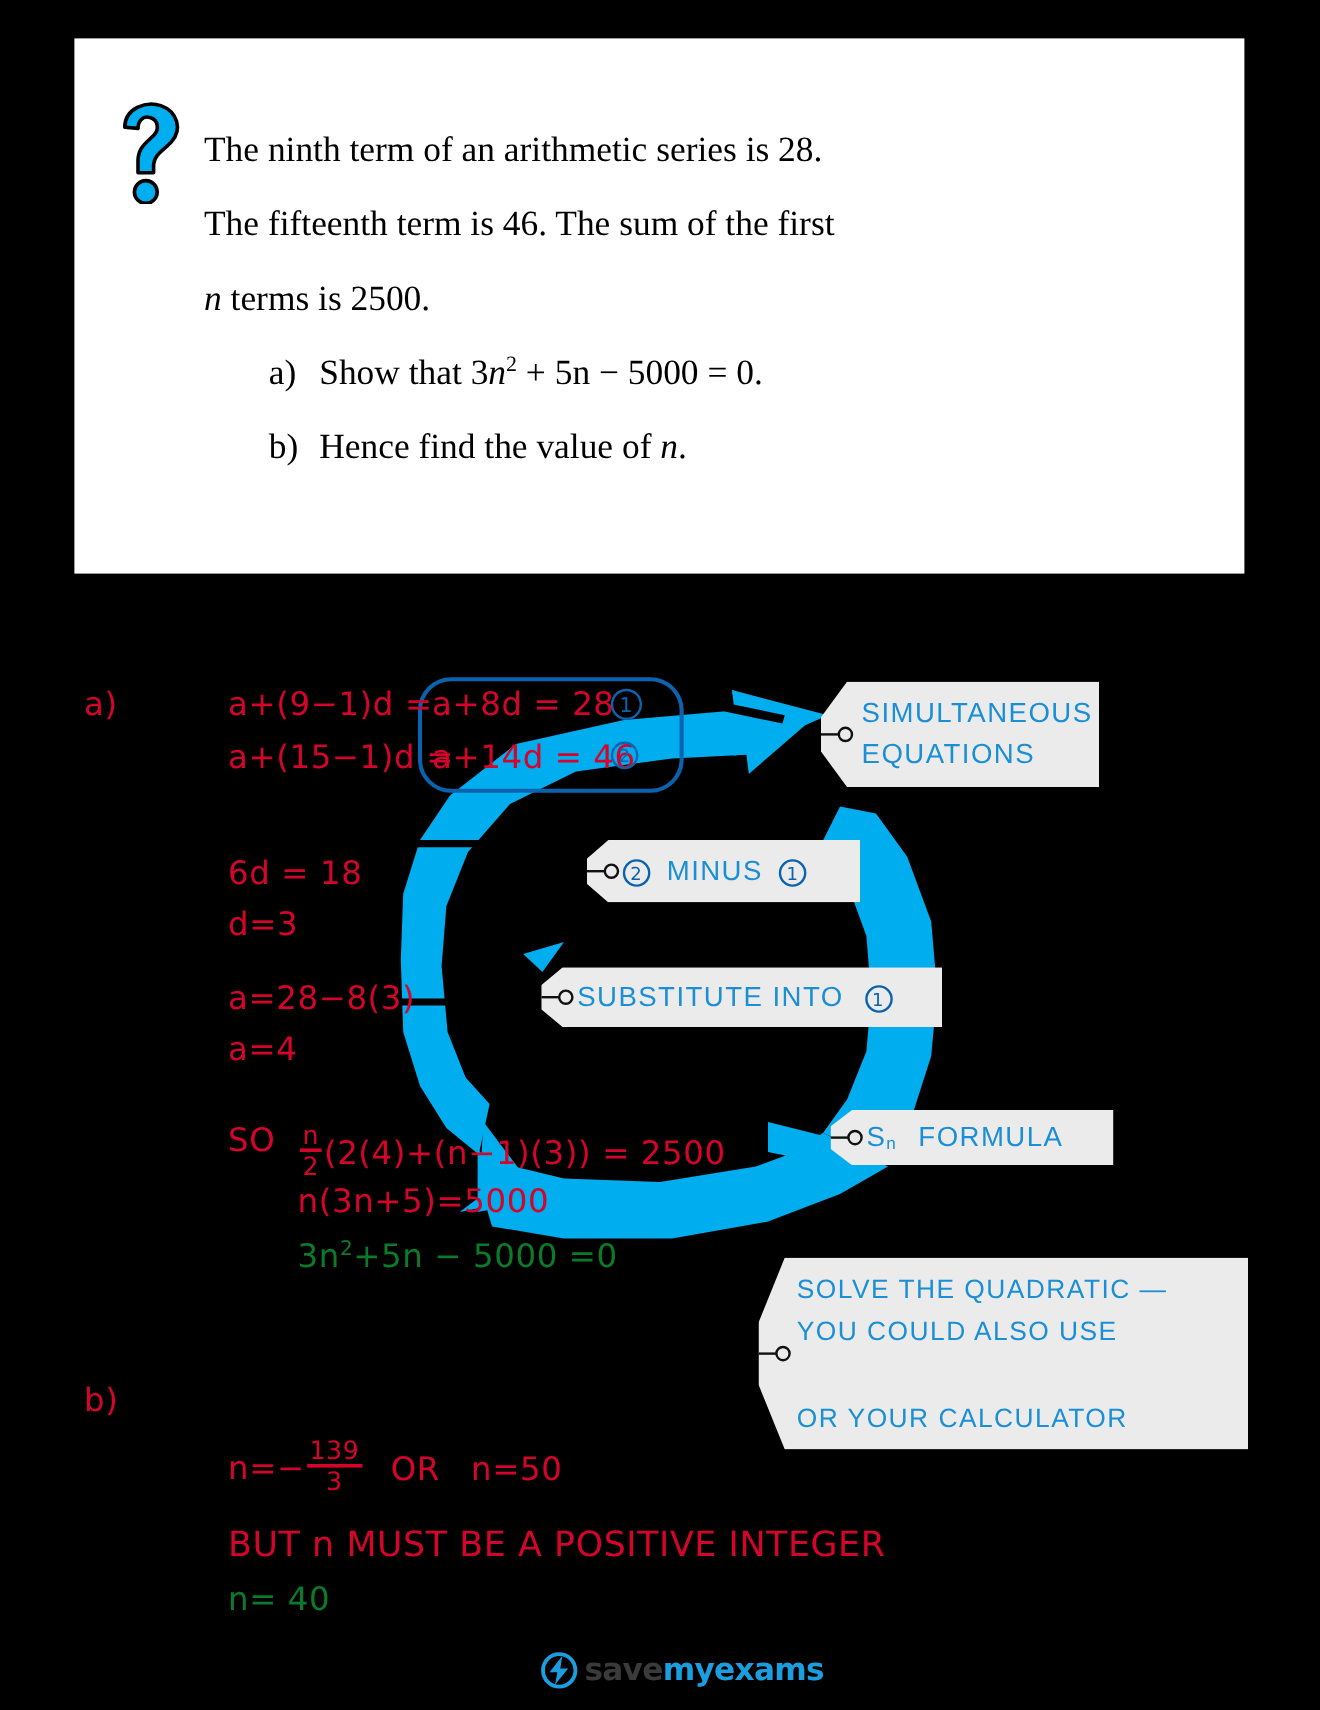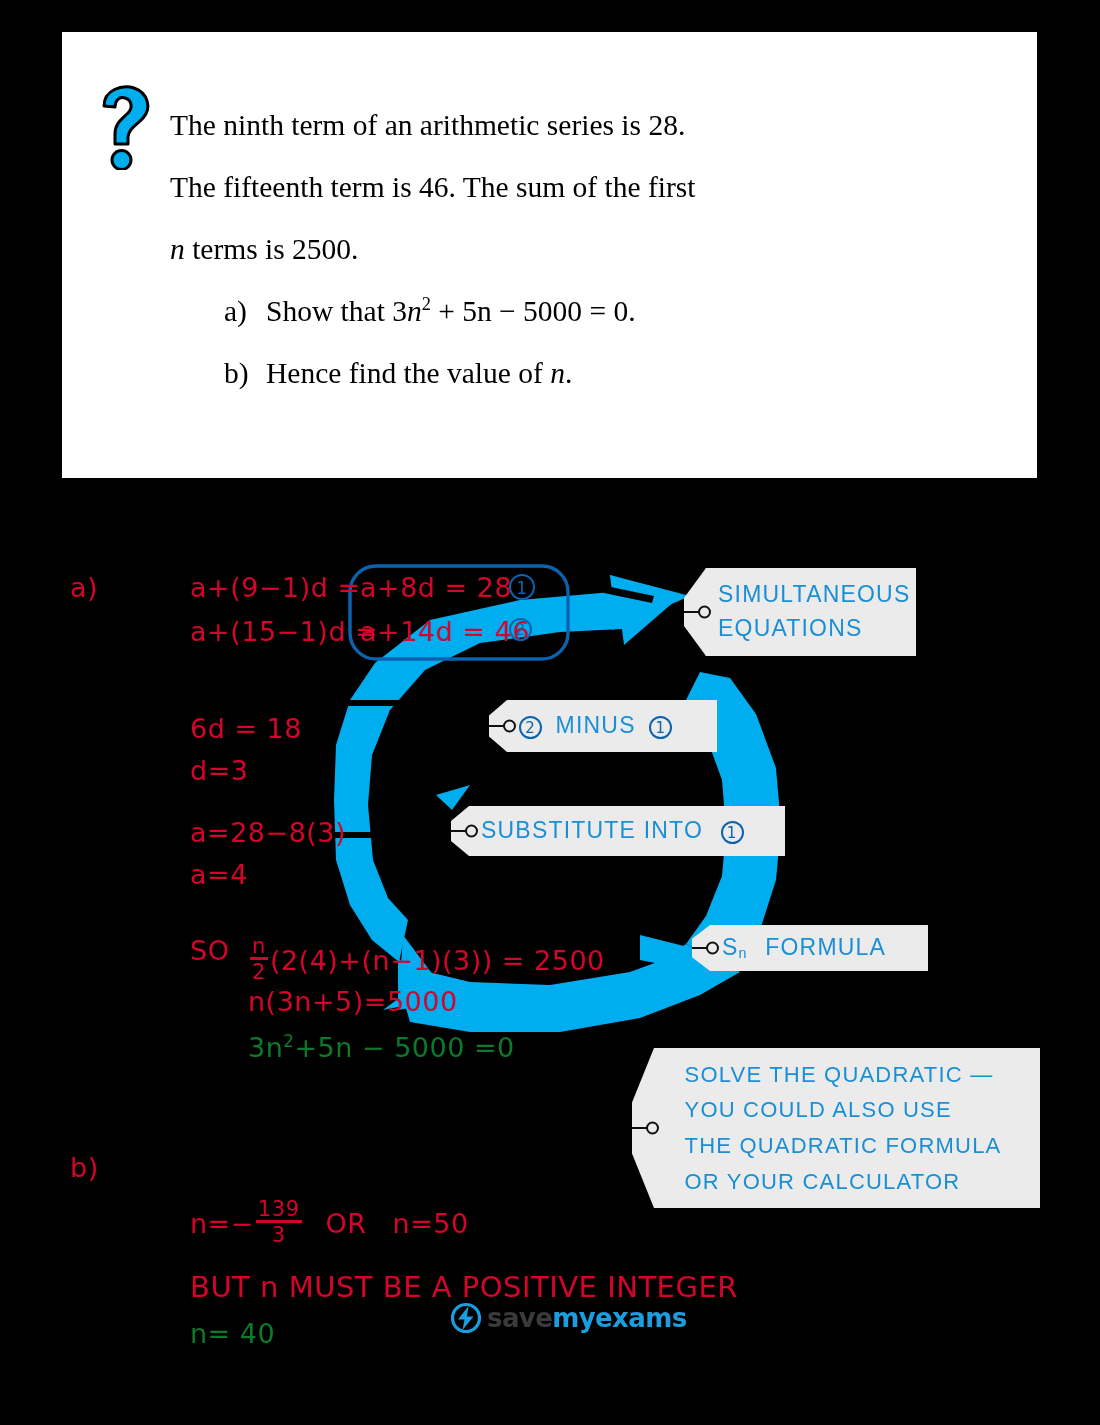--- a/index.html
+++ b/index.html
@@ -133,21 +133,21 @@
     position: absolute;
     left: 0; top: 0;
     width: 1100px; height: 1425px;
     pointer-events: none;
   }
 
   
   #logo {
     position: absolute;
     left: 450px;
-    top: 1301px;
+    top: 1375px;
     height: 34px;
     display: flex;
     align-items: center;
   }
   #logo-wordmark {
     font-family: "DejaVu Sans", sans-serif;
     font-size: 26px;
     font-weight: bold;
     letter-spacing: -0.6px;
     margin-left: 5px;
@@ -281,27 +281,27 @@
        clip-path: polygon(18px 0, 100% 0, 100% 100%, 18px 100%, 0 70%, 0 30%); margin-left: 41px;">
     <span class="eyelet-stem"></span>
     <span class="eyelet"></span>
     <span class="tag-text" style="padding-left:30px;">
       <span>S</span><sub class="sb">n</sub>
       <span style="padding-left:10px;">FORMULA</span>
     </span>
   </div>
 
   <div class="tag" style="left:632px; top:1048px; width:408px; height:160px; font-size:22px;
-       clip-path: polygon(22px 0, 100% 0, 100% 100%, 22px 100%, 0 66%, 0 34%); justify-content: center;">
+       clip-path: polygon(22px 0, 100% 0, 100% 100%, 22px 100%, 0 66%, 0 34%);">
     <span class="eyelet-stem"></span>
     <span class="eyelet"></span>
     <span class="tag-text" style="padding-left:32px; line-height:1.62;">
       <span>SOLVE   THE  QUADRATIC —</span><br>
       <span>YOU   COULD   ALSO   USE</span><br>
-      <span>THE   QUADRATIC   FORMULA</span><br>
+      <br>
       <span>OR   YOUR   CALCULATOR</span>
     </span>
   </div>
 
   <div id="logo">
     <svg width="32" height="32" viewBox="0 0 32 32">
       <circle cx="16" cy="16" r="13.5" fill="none" stroke="#1a9ee0" stroke-width="3.2"></circle>
       <path d="M18.5 4 L8 17.5 L14.5 17.5 L12.5 28 L23.5 14.5 L17 14.5 Z" fill="#1a9ee0"></path>
       <path d="M6 26 L26 6" stroke="#ffffff" stroke-width="0" fill="none"></path>
     </svg>

